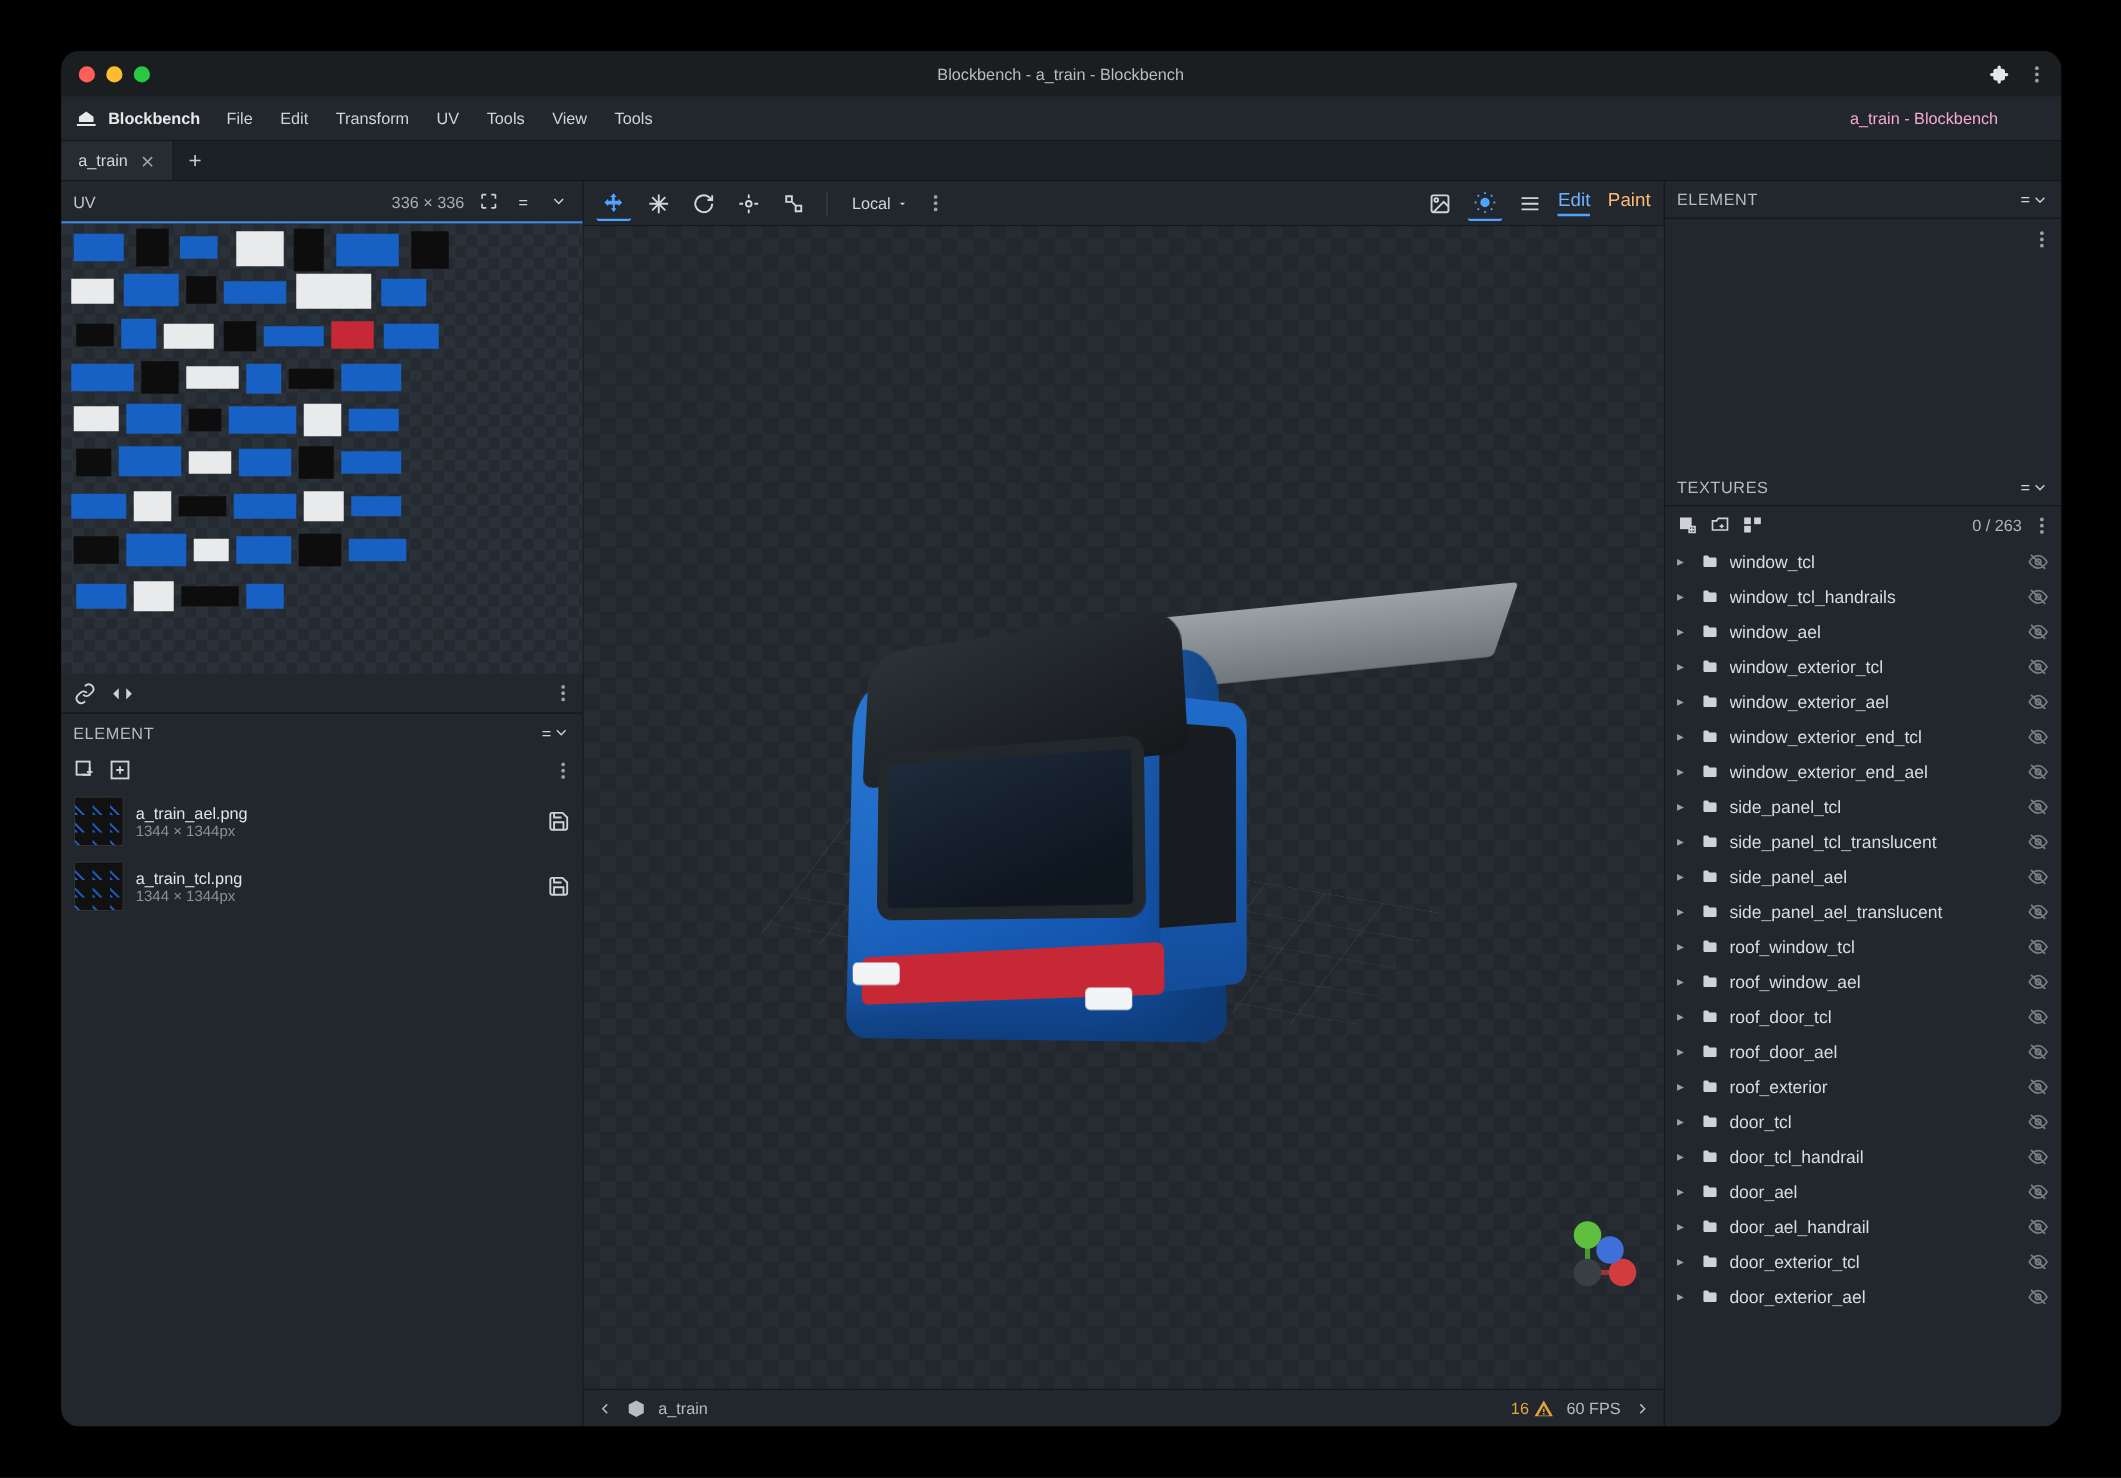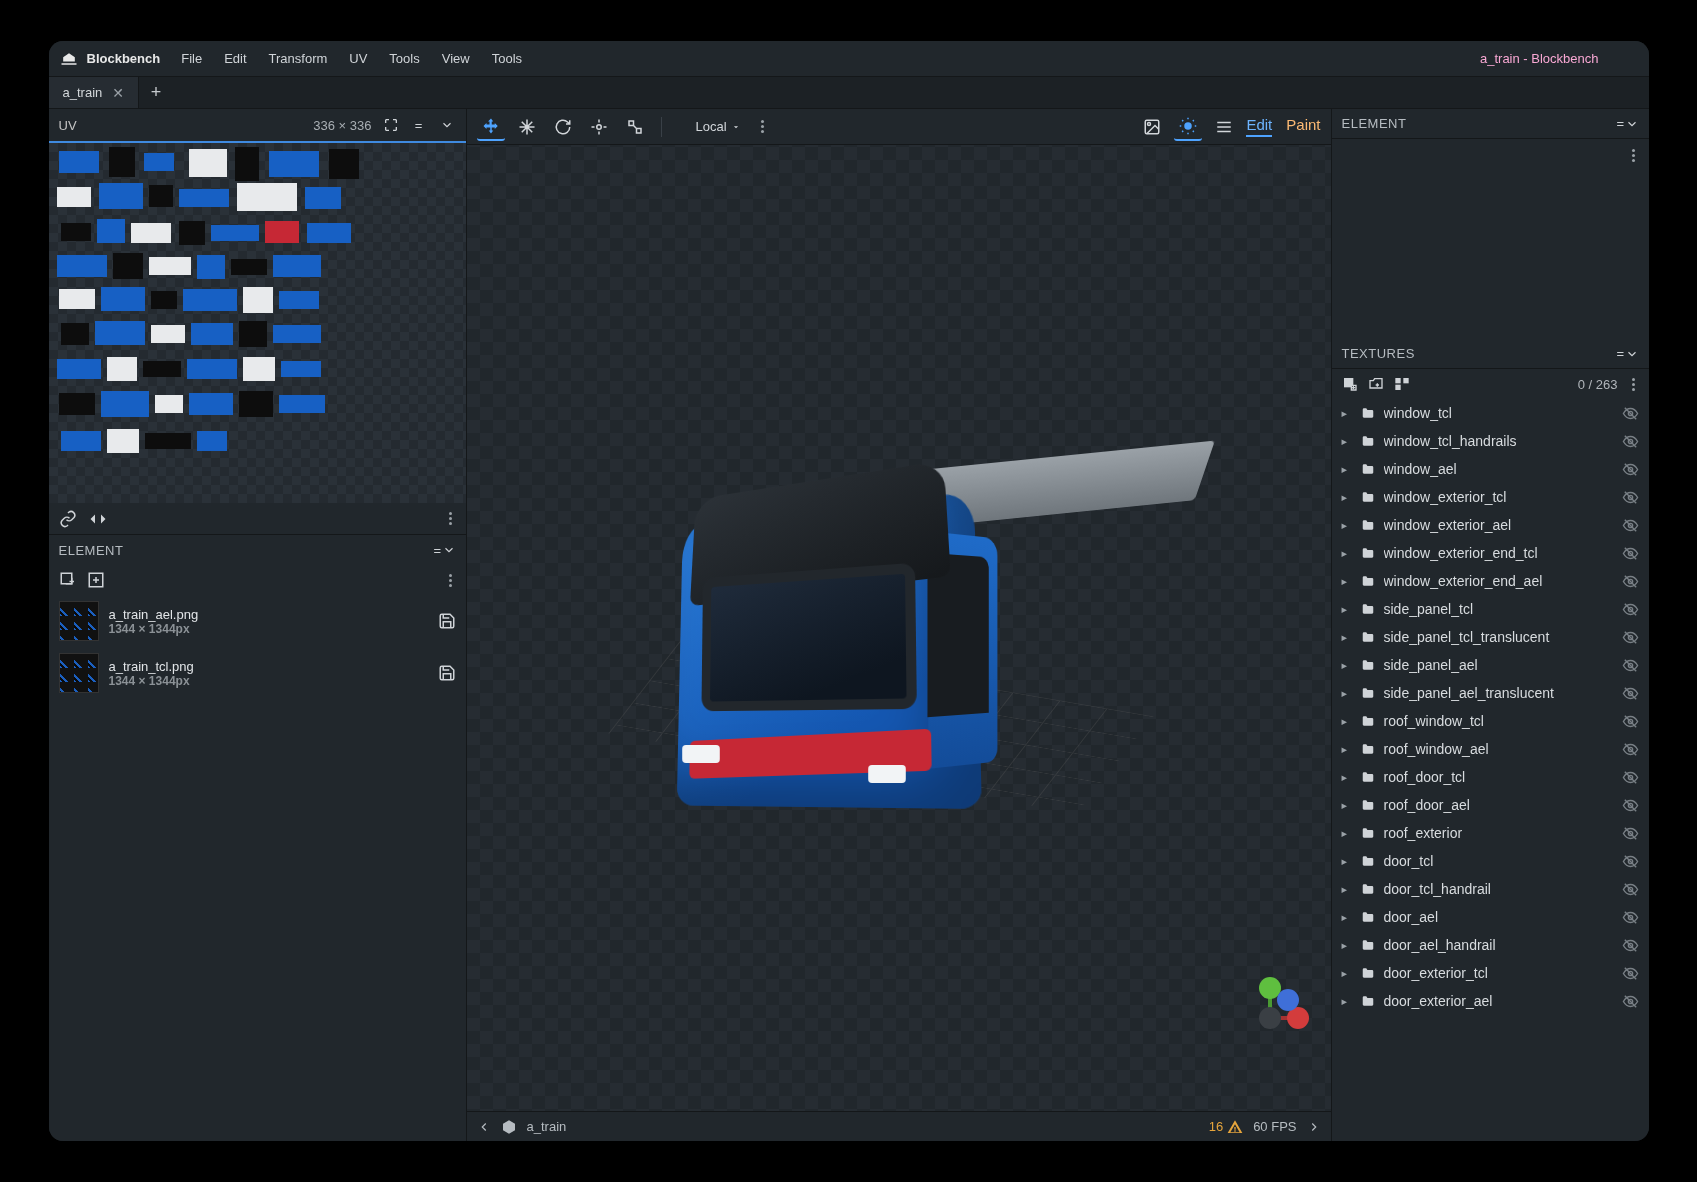--- a/index.html
+++ b/index.html
@@ -110,42 +110,42 @@
 }
 .section-header .spacer{flex:1;}
 .tex-toolbar{ height:30px; display:flex; align-items:center; gap:10px; padding:0 10px;}
 .tex-list { flex:1; overflow:auto; }
 .tex-item { display:flex; align-items:center; gap:10px; padding:6px 10px; }
 .tex-thumb { width:40px; height:40px; background:#111; border:1px solid #333; background-image:
  linear-gradient(45deg,#1b5fbf 10%,#0a0a0a 10%,#0a0a0a 20%,#1b5fbf 20%,#1b5fbf 30%,#111 30%);
  background-size: 14px 14px;}
 .tex-meta { display:flex; flex-direction:column; }
 .tex-name { color:#e2e5e8; }
-.tex-dim { color:#8b9196; font-size:12px;font-weight:bold; }
+.tex-dim { color:#8b9196; font-size:12px; }
 .tex-save { margin-left:auto; color:#cfd3d7; cursor:pointer;}
 .center-col {
   flex:1;
   display:flex;
   flex-direction:column;
   background:#1f2428;
   min-width:0;
 }
 .viewport-toolbar {
   height: 36px;
   display:flex;
   align-items:center;
   gap:8px;
   padding: 0 10px;
   border-bottom: 1px solid #141719;
   background:#21272c;
 }
 .vt-btn { width:28px; height:28px; display:inline-flex; align-items:center; justify-content:center; color:#d2d6da; cursor:pointer; border-radius:3px;}
 .vt-btn.active { color:#4ea3ff; border-bottom:2px solid #4ea3ff;}
 .vt-sep { width:1px; height:20px; background:#394047; margin:0 4px;}
-.vt-dropdown { color:#d2d6da; padding:3px 8px; border-radius:3px; display:flex; align-items:center; gap:4px; cursor:pointer;margin-left:14px;}
+.vt-dropdown { color:#d2d6da; padding:3px 8px; border-radius:3px; display:flex; align-items:center; gap:4px; cursor:pointer;}
 .vt-right { margin-left:auto; display:flex; gap:8px; align-items:center;}
 .mode-tabs { display:flex; gap:14px; font-size:15px; }
 .mode-tabs span{cursor:pointer; color:#fdba74;}
 .mode-tabs .active{ color:#6db4ff; border-bottom:2px solid #4ea3ff; padding-bottom:2px;}
 .viewport {
   flex:1;
   position:relative;
   background:
     repeating-conic-gradient(#262c32 0% 25%, #21272c 0% 50%) 0/26px 26px;
   overflow:hidden;
@@ -246,20 +246,40 @@
 .ol-vis{ color:#787f85; cursor:pointer;}
 svg{display:block;}
 .vdots { display:inline-flex; flex-direction:column; gap:2px; padding:4px; cursor:pointer;}
 .vdots i{width:3px;height:3px;background:#9aa1a7;border-radius:50%;}
 </style>
 </head>
 <body>
 
 <div class="window">
 
+  <div class="titlebar">
+    <div class="traffic">
+      <span class="tl-close"></span>
+      <span class="tl-min"></span>
+      <span class="tl-max"></span>
+    </div>
+    <div class="title-center">Blockbench - a_train - Blockbench</div>
+    <div class="title-right">
+      <span class="ico">
+        <svg viewBox="0 0 24 24" fill="#e6e6e6">
+            <path d="M20 11h-2V9a3 3 0 0 0-3-3h-2V4a2 2 0 0 0-4 0v2H7a3 3 0 0 0-3 3v2H2a2 2 0 0 0 0 4h2v2a3 3 0 0 0 3 3h2v2a2 2 0 0 0 4 0v-2h2a3 3 0 0 0 3-3v-2h2a2 2 0 0 0 0-4z"></path>
+          </svg>
+      </span>
+      <span class="vdots">
+          <i></i>
+          <i></i>
+          <i></i>
+        </span>
+    </div>
+  </div>
 
   <div class="menubar">
     <div class="logo">
       <svg viewBox="0 0 24 24" fill="#e8e8e8">
           <path d="M3 17h18v2H3zM5 10l7-5 7 5v5H5z"></path>
         </svg>
       <span>Blockbench</span>
     </div>
     <div class="menu-item">File</div>
     <div class="menu-item">Edit</div>

